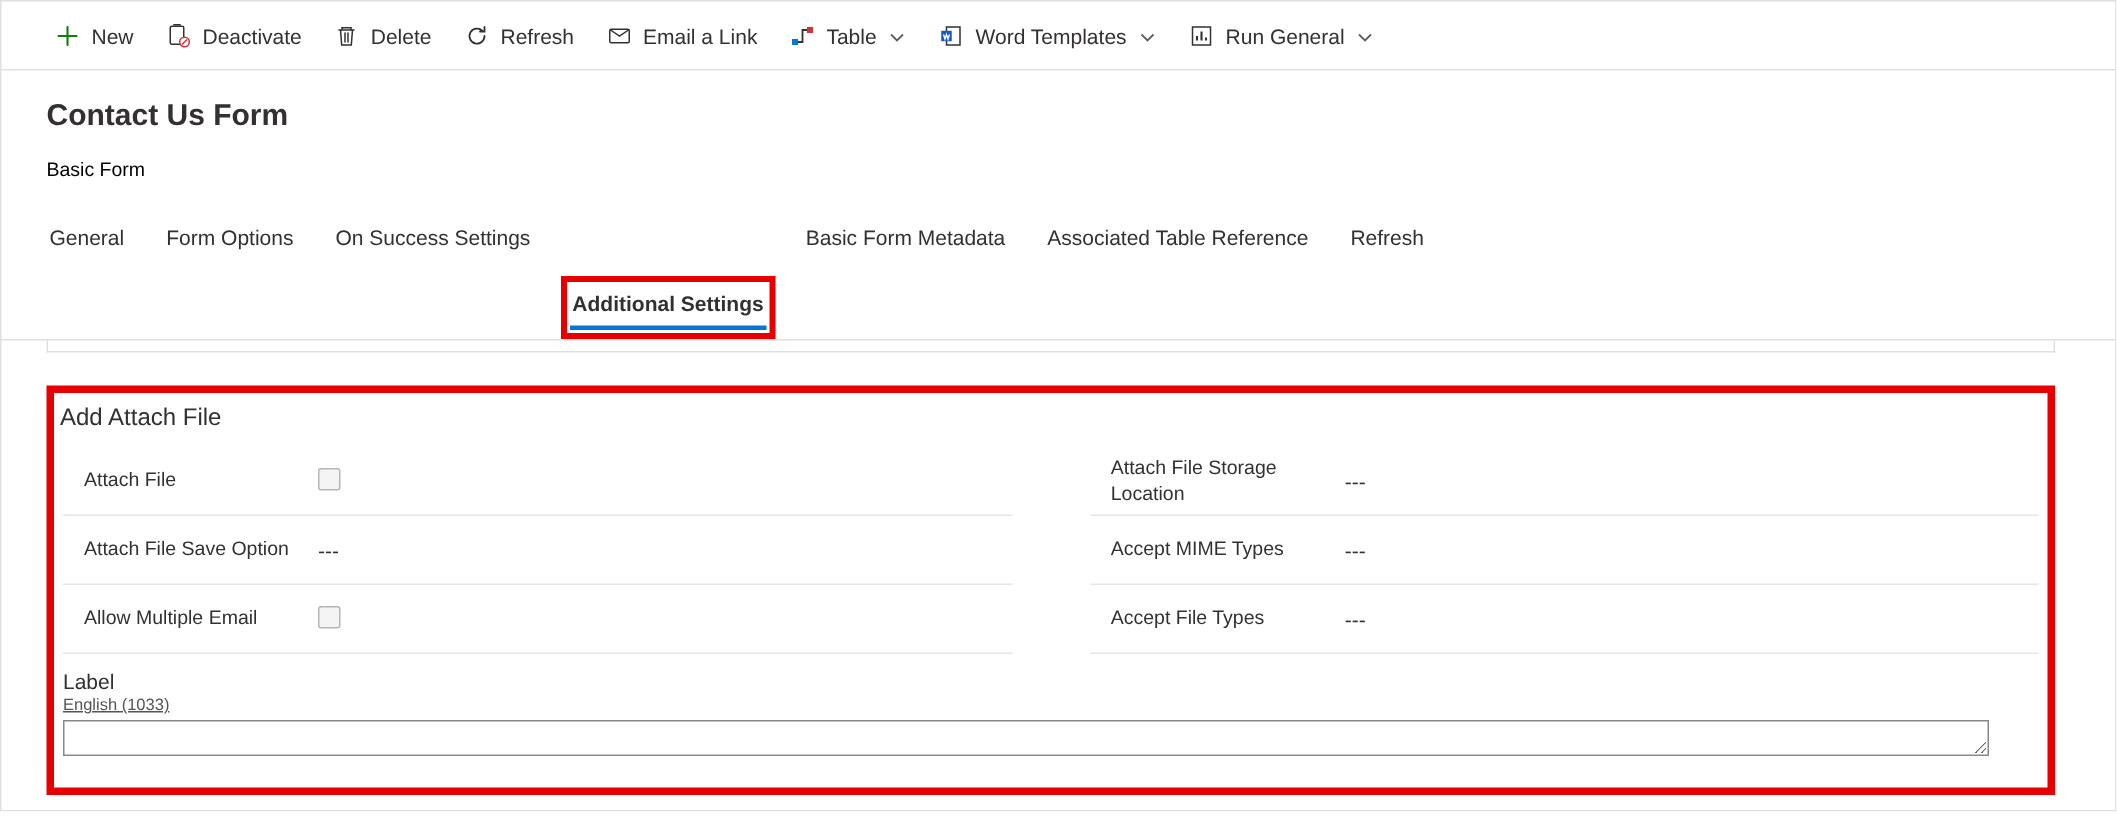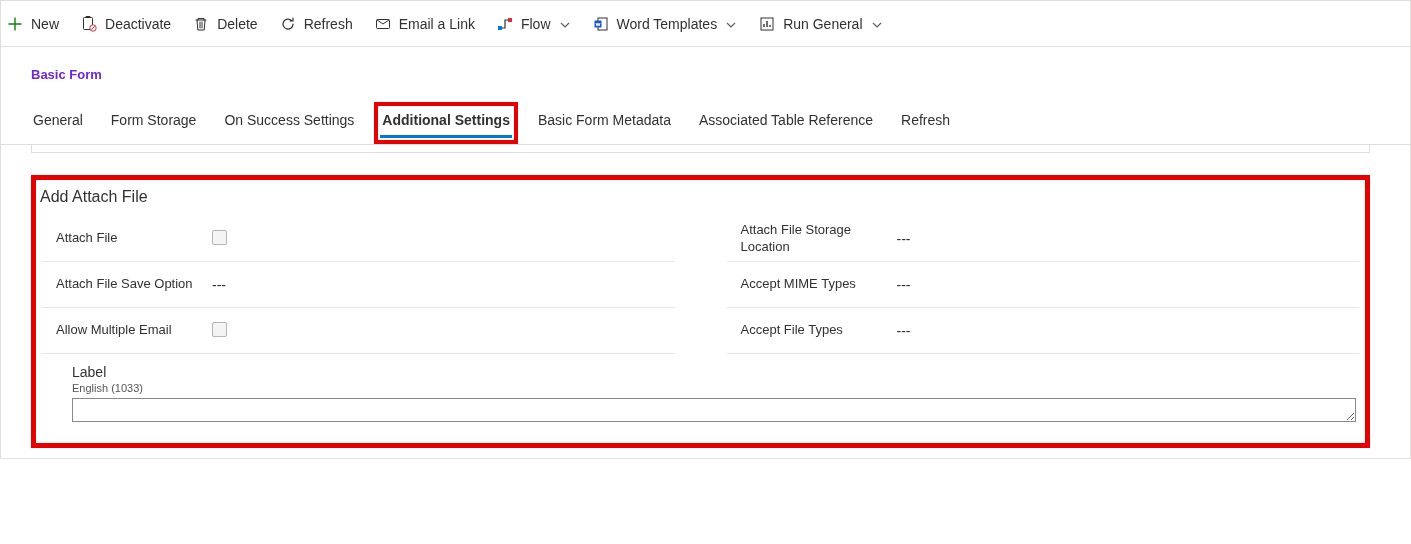--- a/index.html
+++ b/index.html
@@ -12,21 +12,21 @@
   .outer {
     width: 1411px;
     margin: 0 auto;
     border: 1px solid #e1dfdd;
   }
   
   .toolbar {
     display: flex;
     align-items: center;
     gap: 22px;
-    padding: 4px 6px;
+    padding: 4px 36px;
     height: 46px;
     border-bottom: 1px solid #e1dfdd;
   }
   .tb-btn {
     display: flex;
     align-items: center;
     gap: 8px;
     cursor: pointer;
     font-size: 14px;
     color: #323130;
@@ -43,23 +43,22 @@
   .page-header {
     padding: 18px 30px 0 30px;
   }
   .page-title {
     font-size: 20px;
     font-weight: 600;
     line-height: 1.2;
   }
   .page-subtitle {
     font-size: 13px;
-    color: #6d28d9;
-    margin-top: 2px;
-    font-weight: bold;
+    color: #000000;
+    margin-top: 16px;
   }
 
   
   .tabs {
     display: flex;
     gap: 24px;
     padding: 26px 30px 6px 30px;
     border-bottom: 1px solid #e1dfdd;
   }
   .tab {
@@ -75,20 +74,21 @@
   .tab.active::after {
     content: "";
     position: absolute;
     left: 0; right: 0; bottom: 0;
     height: 3px;
     background: #0078d4;
   }
   .tab.highlight-box {
     outline: 4px solid #e60000;
     outline-offset: 2px;
+    margin-top: 44px;
   }
 
   
   .body-wrap {
     padding: 0 40px 10px 30px;
   }
   .prev-section-edge {
     height: 8px;
     border: 1px solid #e1dfdd;
     border-top: none;
@@ -136,30 +136,30 @@
   }
   .checkbox {
     width: 15px; height: 15px;
     border: 1px solid #b5b5b5;
     border-radius: 2px;
     background: #f4f4f4;
     display: inline-block;
   }
   .label-block {
     padding: 10px 4px 0 4px;
-    margin-left: 30px;
   }
   .label-heading {
     font-size: 14px;
     margin-bottom: 2px;
   }
   .label-lang {
     font-size: 11px;
     color: #555;
     margin-bottom: 4px;
+    text-decoration: underline;
   }
   .label-input {
     width: 1284px;
     max-width: 100%;
     height: 24px;
     border: 1px solid #8a8886;
     resize: both;
     font-family: inherit;
     font-size: 13px;
     padding: 2px 4px;
@@ -216,21 +216,21 @@
       <span>Email a Link</span>
     </div>
     <div class="tb-btn">
       <span class="tb-icon">
         <svg viewBox="0 0 16 16">
             <rect x="1" y="10" width="4" height="4" fill="#0078d4"></rect>
             <rect x="11" y="2" width="4" height="4" fill="#d13438"></rect>
             <path d="M5 12h3V4h3" stroke="#323130" stroke-width="1.2" fill="none"></path>
           </svg>
       </span>
-      <span>Flow</span>
+      <span>Table</span>
       <span class="chev">
         <svg viewBox="0 0 12 12">
             <path d="M2 4l4 4 4-4" stroke="#605e5c" stroke-width="1.2" fill="none"></path>
           </svg>
       </span>
     </div>
     <div class="tb-btn">
       <span class="tb-icon">
         <svg viewBox="0 0 16 16">
             <rect x="5" y="2" width="9" height="12" stroke="#323130" stroke-width="1" fill="none"></rect>
@@ -255,26 +255,27 @@
       <span>Run General</span>
       <span class="chev">
         <svg viewBox="0 0 12 12">
             <path d="M2 4l4 4 4-4" stroke="#605e5c" stroke-width="1.2" fill="none"></path>
           </svg>
       </span>
     </div>
   </div>
 
   <div class="page-header">
+    <div class="page-title">Contact Us Form</div>
     <div class="page-subtitle">Basic Form</div>
   </div>
 
   <div class="tabs">
     <div class="tab">General</div>
-    <div class="tab">Form Storage</div>
+    <div class="tab">Form Options</div>
     <div class="tab">On Success Settings</div>
     <div class="tab active highlight-box">Additional Settings</div>
     <div class="tab">Basic Form Metadata</div>
     <div class="tab">Associated Table Reference</div>
     <div class="tab">Refresh</div>
   </div>
 
   <div class="body-wrap">
     <div class="prev-section-edge"></div>
 

